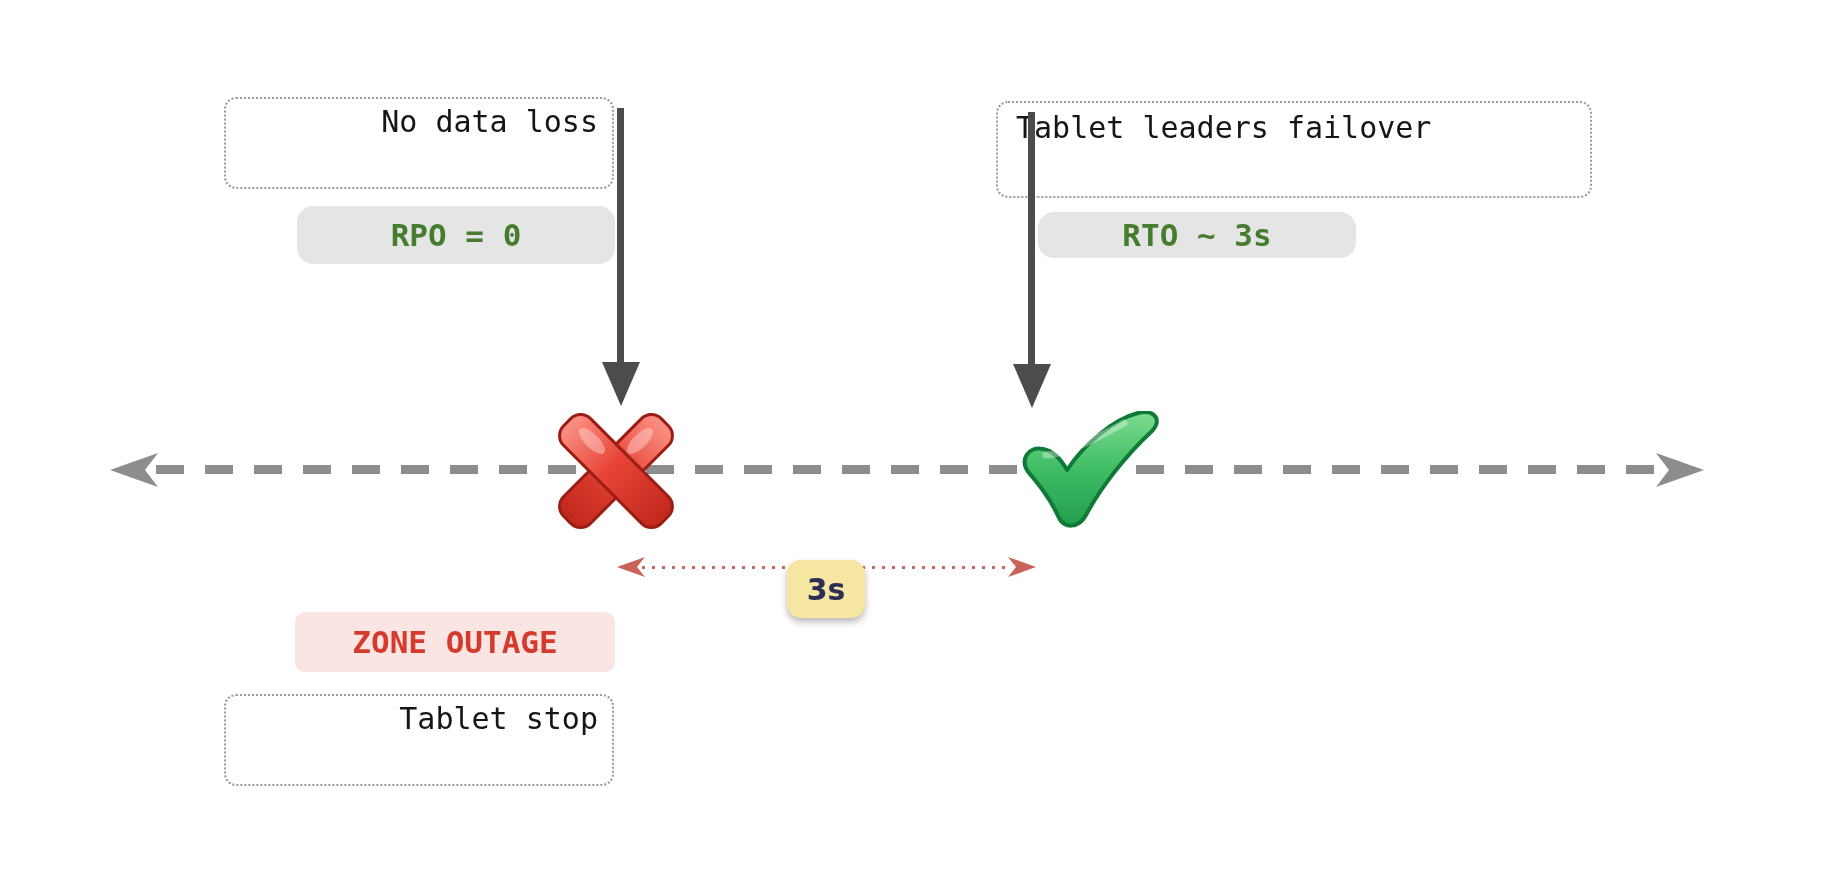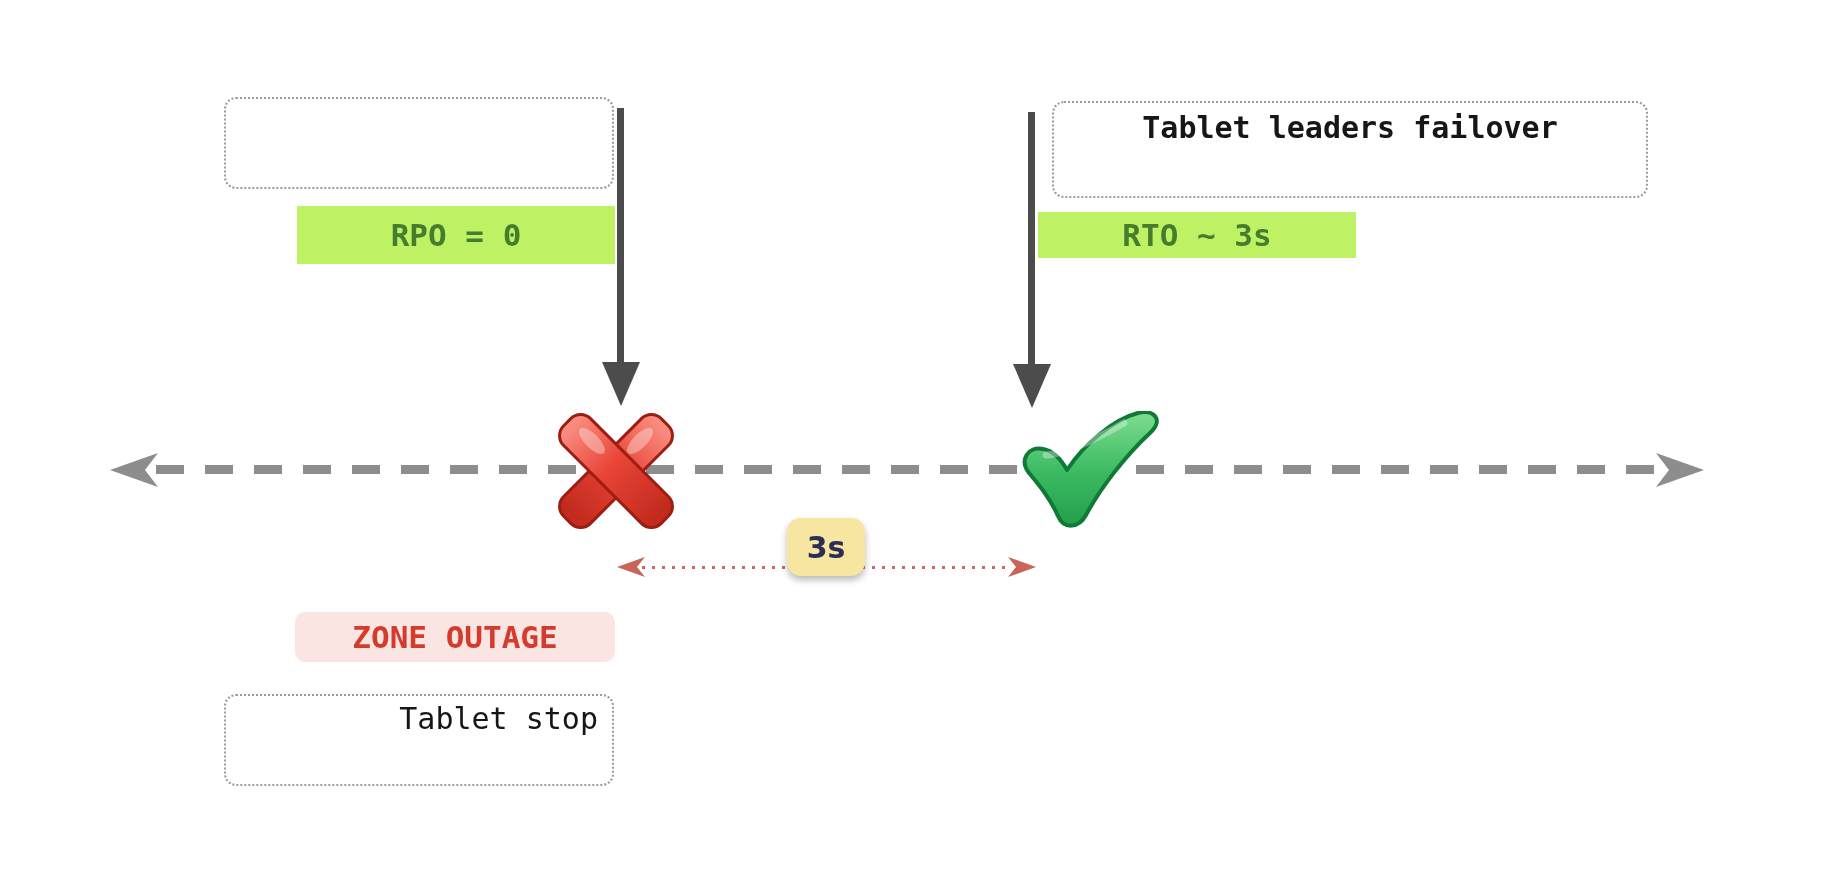--- a/index.html
+++ b/index.html
@@ -34,48 +34,48 @@
     background: #ffffff;
     font-size: 30px;
     line-height: 42px;
     color: #161616;
     padding: 2px 14px;
     z-index: 2;
   }
   .note div { white-space: nowrap; }
   .note-outage-top    { left: 224px; top: 97px;  width: 390px; height: 92px; text-align: right; }
   .note-outage-bottom { left: 224px; top: 694px; width: 390px; height: 92px; text-align: right; }
-  .note-failover      { left: 1052px; top: 101px; width: 596px; height: 97px; text-align: center; padding: 4px 18px; font-weight: bold; }
+  .note-failover      { left: 996px; top: 101px; width: 596px; height: 97px; text-align: left; padding: 4px 18px; }
 
   
   .badge {
     position: absolute;
     display: flex;
     align-items: center;
     justify-content: center;
     font-weight: bold;
     z-index: 2;
   }
   .badge-metric {
-    background: #bef264;
+    background: #e5e5e5;
     color: #457c2d;
     font-size: 31px;
-    border-radius: 0;
+    border-radius: 16px;
   }
   .badge-rpo { left: 297px;  top: 206px; width: 318px; height: 58px; }
   .badge-rto { left: 1038px; top: 212px; width: 318px; height: 46px; }
   .badge-outage {
-    left: 295px; top: 612px; width: 320px; height: 50px;
+    left: 295px; top: 612px; width: 320px; height: 60px;
     background: #fbe5e2;
     color: #d43b2c;
     font-size: 31px;
     border-radius: 10px;
   }
   .badge-interval {
-    left: 787px; top: 518px; width: 78px; height: 58px;
+    left: 787px; top: 560px; width: 78px; height: 58px;
     background: #f7e5a2;
     color: #2c2f55;
     font-size: 30px;
     border-radius: 14px;
     font-family: "DejaVu Sans", "Liberation Sans", sans-serif;
     box-shadow: 0 4px 7px rgba(0,0,0,0.28);
     z-index: 4;
   }
 
   
@@ -122,20 +122,21 @@
 
   <div class="timeline-dashes"></div>
   <svg class="timeline-head left" width="48" height="34" viewBox="0 0 48 34">
     <polygon points="0,17 48,0 35,17 48,34" fill="#8d8d8d"></polygon>
   </svg>
   <svg class="timeline-head right" width="48" height="34" viewBox="0 0 48 34">
     <polygon points="48,17 0,0 13,17 0,34" fill="#8d8d8d"></polygon>
   </svg>
 
   <div class="note note-outage-top">
+    <div>No data loss</div>
   </div>
   <div class="badge badge-metric badge-rpo">RPO = 0</div>
   <div class="pointer-shaft left"></div>
   <div class="pointer-head left"></div>
 
   <svg class="marker marker-cross" width="124" height="128" viewBox="0 0 124 128">
     <defs>
       <linearGradient id="xg" gradientUnits="userSpaceOnUse" x1="62" y1="0" x2="62" y2="128">
         <stop offset="0" stop-color="#f98d80"></stop>
         <stop offset="0.45" stop-color="#e84437"></stop>

